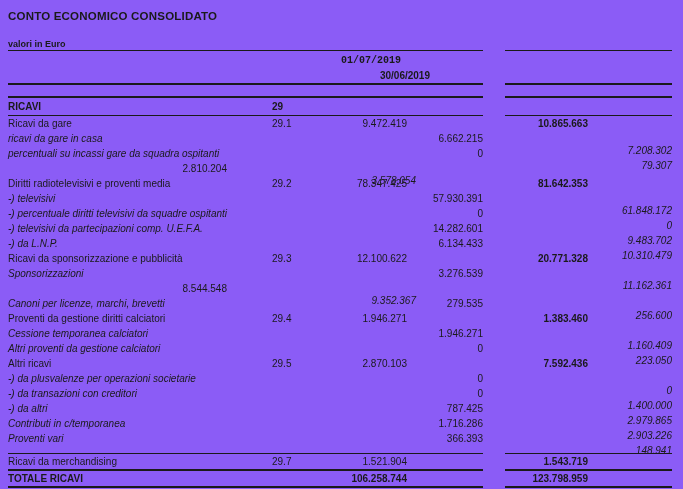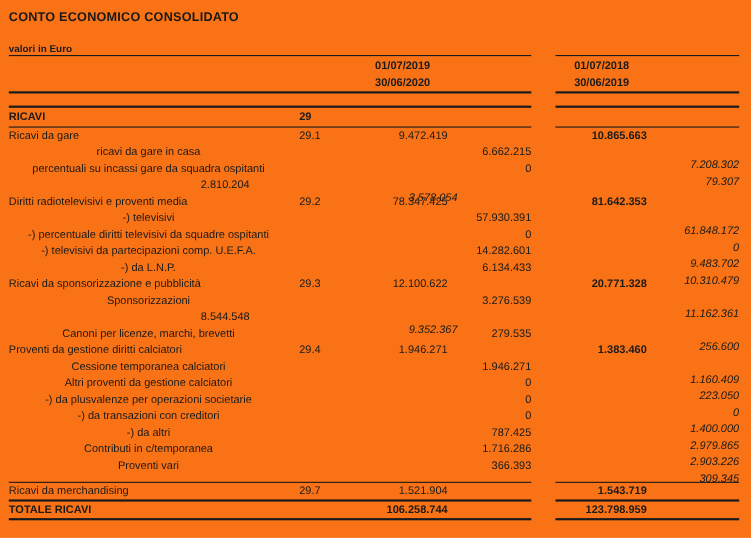--- a/index.html
+++ b/index.html
@@ -1,55 +1,55 @@
 <!DOCTYPE html>
 <html><head>
 <meta charset="utf-8">
 <style>
   html,body{margin:0;padding:0;background:#ffffff;}
   .page{
     width:683px;height:489px;box-sizing:border-box;position:relative;
-    background:#f97316;color:#1a1a1a;
+    background:#8b5cf6;color:#1a1a1a;
     font-family:"Liberation Sans","DejaVu Sans",sans-serif;
     padding:8px 11px 0 8px;overflow:hidden;
   }
   .title{font-size:11.5px;font-weight:bold;letter-spacing:.2px;padding-top:2px;}
   .subnote{font-size:9px;font-weight:bold;margin-top:17px;height:10px;}
 
   
   .rule{display:flex;width:664px;}
   .rule .segL{width:475px;background:#1a1a1a;height:100%;}
   .rule .gseg{width:22px;height:100%;}
   .rule .segR{width:167px;background:#1a1a1a;height:100%;}
   .rule.thin{height:1px;}
   .rule.thick{height:2px;}
 
   
   .trow{display:flex;width:664px;height:15px;align-items:center;font-size:10px;line-height:15px;}
   .cell{display:block;white-space:nowrap;box-sizing:border-box;}
   .c-label{width:256px;text-align:left;}
-  .c-label.sub{text-align:center;padding-right:2px;}
+  .c-label.sub{font-style:italic;text-align:left;padding-right:2px;}
   .c-note{width:77px;padding-left:8px;}
   .c-v1{width:66px;text-align:right;}
   .c-s1{width:76px;text-align:right;}
   .c-gap{width:22px;}
   .c-v2{width:83px;text-align:right;font-weight:bold;}
   .c-s2{width:84px;text-align:right;font-style:italic;margin-top:24px;}
   .bold{font-weight:bold;}
 
   
   .drow{display:flex;width:664px;height:15px;align-items:center;font-size:10px;font-weight:bold;}
   .d-sp{width:333px;}
   .d-1{width:142px;text-align:right;padding-right:94px;box-sizing:border-box;}
   .d-m{width:22px;}
   .d-2{width:167px;text-align:right;padding-right:100px;box-sizing:border-box;}
 
   .hdr-row{height:17px;align-items:center;}
   .spacer7{height:7px;}
-  .mt2{margin-top:2px;}
+  .mt2{margin-top:2px;font-family:Liberation Mono, monospace;}
   .mt1{margin-top:1px;}
   .gap11{height:11px;}
 </style>
 </head>
 <body>
 
 <div class="page">
 
   <div class="title">CONTO ECONOMICO CONSOLIDATO</div>
 
@@ -58,25 +58,23 @@
   <div class="rule thin mt1">
     <span class="segL"></span>
       <span class="gseg"></span>
       <span class="segR"></span>
   </div>
 
   <div class="drow mt2">
     <span class="cell d-sp"></span>
     <span class="cell d-1">01/07/2019</span>
     <span class="cell d-m"></span>
-    <span class="cell d-2">01/07/2018</span>
   </div>
   <div class="drow">
     <span class="cell d-sp"></span>
-    <span class="cell d-1">30/06/2020</span>
     <span class="cell d-m"></span>
     <span class="cell d-2">30/06/2019</span>
   </div>
 
   <div class="rule thick">
     <span class="segL"></span>
       <span class="gseg"></span>
       <span class="segR"></span>
   </div>
 
@@ -236,20 +234,29 @@
       <div class="trow">
         <span class="cell c-label sub">Altri proventi da gestione calciatori</span>
         <span class="cell c-note"></span>
         <span class="cell c-v1"></span>
         <span class="cell c-s1">0</span>
         <span class="cell c-gap"></span>
         <span class="cell c-v2"></span>
         <span class="cell c-s2">223.050</span>
       </div>
       <div class="trow">
+        <span class="cell c-label">Altri ricavi</span>
+        <span class="cell c-note">29.5</span>
+        <span class="cell c-v1">2.870.103</span>
+        <span class="cell c-s1"></span>
+        <span class="cell c-gap"></span>
+        <span class="cell c-v2">7.592.436</span>
+        <span class="cell c-s2"></span>
+      </div>
+      <div class="trow">
         <span class="cell c-label sub">-) da plusvalenze per operazioni societarie</span>
         <span class="cell c-note"></span>
         <span class="cell c-v1"></span>
         <span class="cell c-s1">0</span>
         <span class="cell c-gap"></span>
         <span class="cell c-v2"></span>
         <span class="cell c-s2">0</span>
       </div>
       <div class="trow">
         <span class="cell c-label sub">-) da transazioni con creditori</span>
@@ -278,21 +285,21 @@
         <span class="cell c-v2"></span>
         <span class="cell c-s2">2.903.226</span>
       </div>
       <div class="trow">
         <span class="cell c-label sub">Proventi vari</span>
         <span class="cell c-note"></span>
         <span class="cell c-v1"></span>
         <span class="cell c-s1">366.393</span>
         <span class="cell c-gap"></span>
         <span class="cell c-v2"></span>
-        <span class="cell c-s2">309.345</span>
+        <span class="cell c-s2">148.941</span>
       </div>
       <div class="spacer7"></div>
       <div class="rule thin">
         <span class="segL"></span>
         <span class="gseg"></span>
         <span class="segR"></span>
       </div>
       <div class="trow">
         <span class="cell c-label">Ricavi da merchandising</span>
         <span class="cell c-note">29.7</span>

